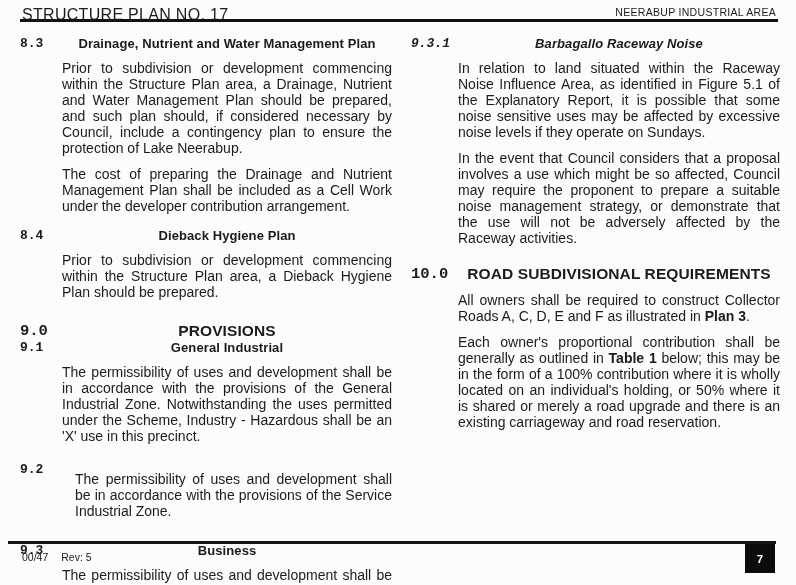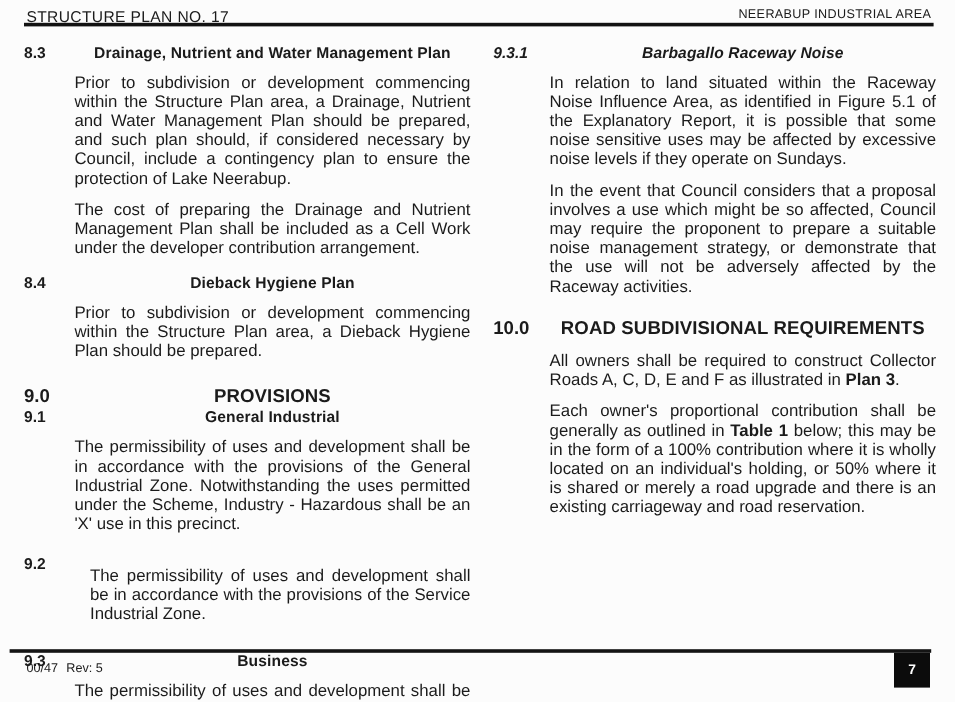--- a/index.html
+++ b/index.html
@@ -2,49 +2,49 @@
 <html><head>
 <meta charset="utf-8">
 <style>
   html,body{margin:0;padding:0;}
   body{
     width:796px;height:585px;position:relative;overflow:hidden;
     background:#fcfcfc;color:#1b1b1b;
     font-family:"Liberation Sans", sans-serif;
   }
   
-  .hdr-left{position:absolute;left:22px;top:6px;font-size:13px;letter-spacing:.3px;}
+  .hdr-left{position:absolute;left:22px;top:6px;font-size:16px;letter-spacing:.3px;}
   .hdr-right{position:absolute;right:20px;top:6px;font-size:10.5px;letter-spacing:.3px;}
   .hdr-rule{position:absolute;left:20px;right:18px;top:19px;height:2.5px;background:#121212;}
   
   .col{position:absolute;top:31px;}
   .col.left{left:20px;width:372px;}
   .col.right{left:411px;width:369px;}
   
   .sec{display:grid;grid-template-columns:42px 1fr;}
   .col.right .sec{grid-template-columns:47px 1fr;}
-  .num{font-weight:bold;font-size:13px;line-height:15px;}
+  .num{font-weight:bold;font-size:13px;line-height:15px;font-family:Liberation Mono, monospace;}
   .h{font-size:13px;line-height:15px;font-weight:bold;margin:0;letter-spacing:.1px;text-align:center;}
   .sec.major .num,.sec.major .h{font-size:15.5px;line-height:18px;}
   .sec.italic .num,.sec.italic .h{font-style:italic;}
   .body p{font-size:14px;line-height:16px;text-align:justify;margin:10px 0 0 0;}
   .body p:first-of-type{margin-top:9px;}
   
   .s83{margin-top:5px;}
   .s84{margin-top:14px;}
   .s90{margin-top:22px;}
   .s91{}
   .s92{margin-top:18px;gap:13px;}
   .s93{margin-top:24px;}
   .s931{margin-top:5px;}
   .s100{margin-top:19px;}
   
   .ftr-rule{position:absolute;left:8px;right:20px;top:541px;height:2.5px;background:#141414;}
   .ftr-left{position:absolute;left:22px;top:551px;font-size:10.5px;}
-  .ftr-left .rev{margin-left:7px;}
+  .ftr-left .rev{margin-left:13px;}
   .page-box{
     position:absolute;left:745px;top:544px;width:30px;height:29px;
     background:#0c0c0c;color:#ffffff;display:flex;align-items:center;justify-content:center;
     font-size:11.5px;font-weight:bold;
   }
 </style>
 </head>
 <body>
 
 <div class="hdr-left">STRUCTURE PLAN NO. 17</div>

